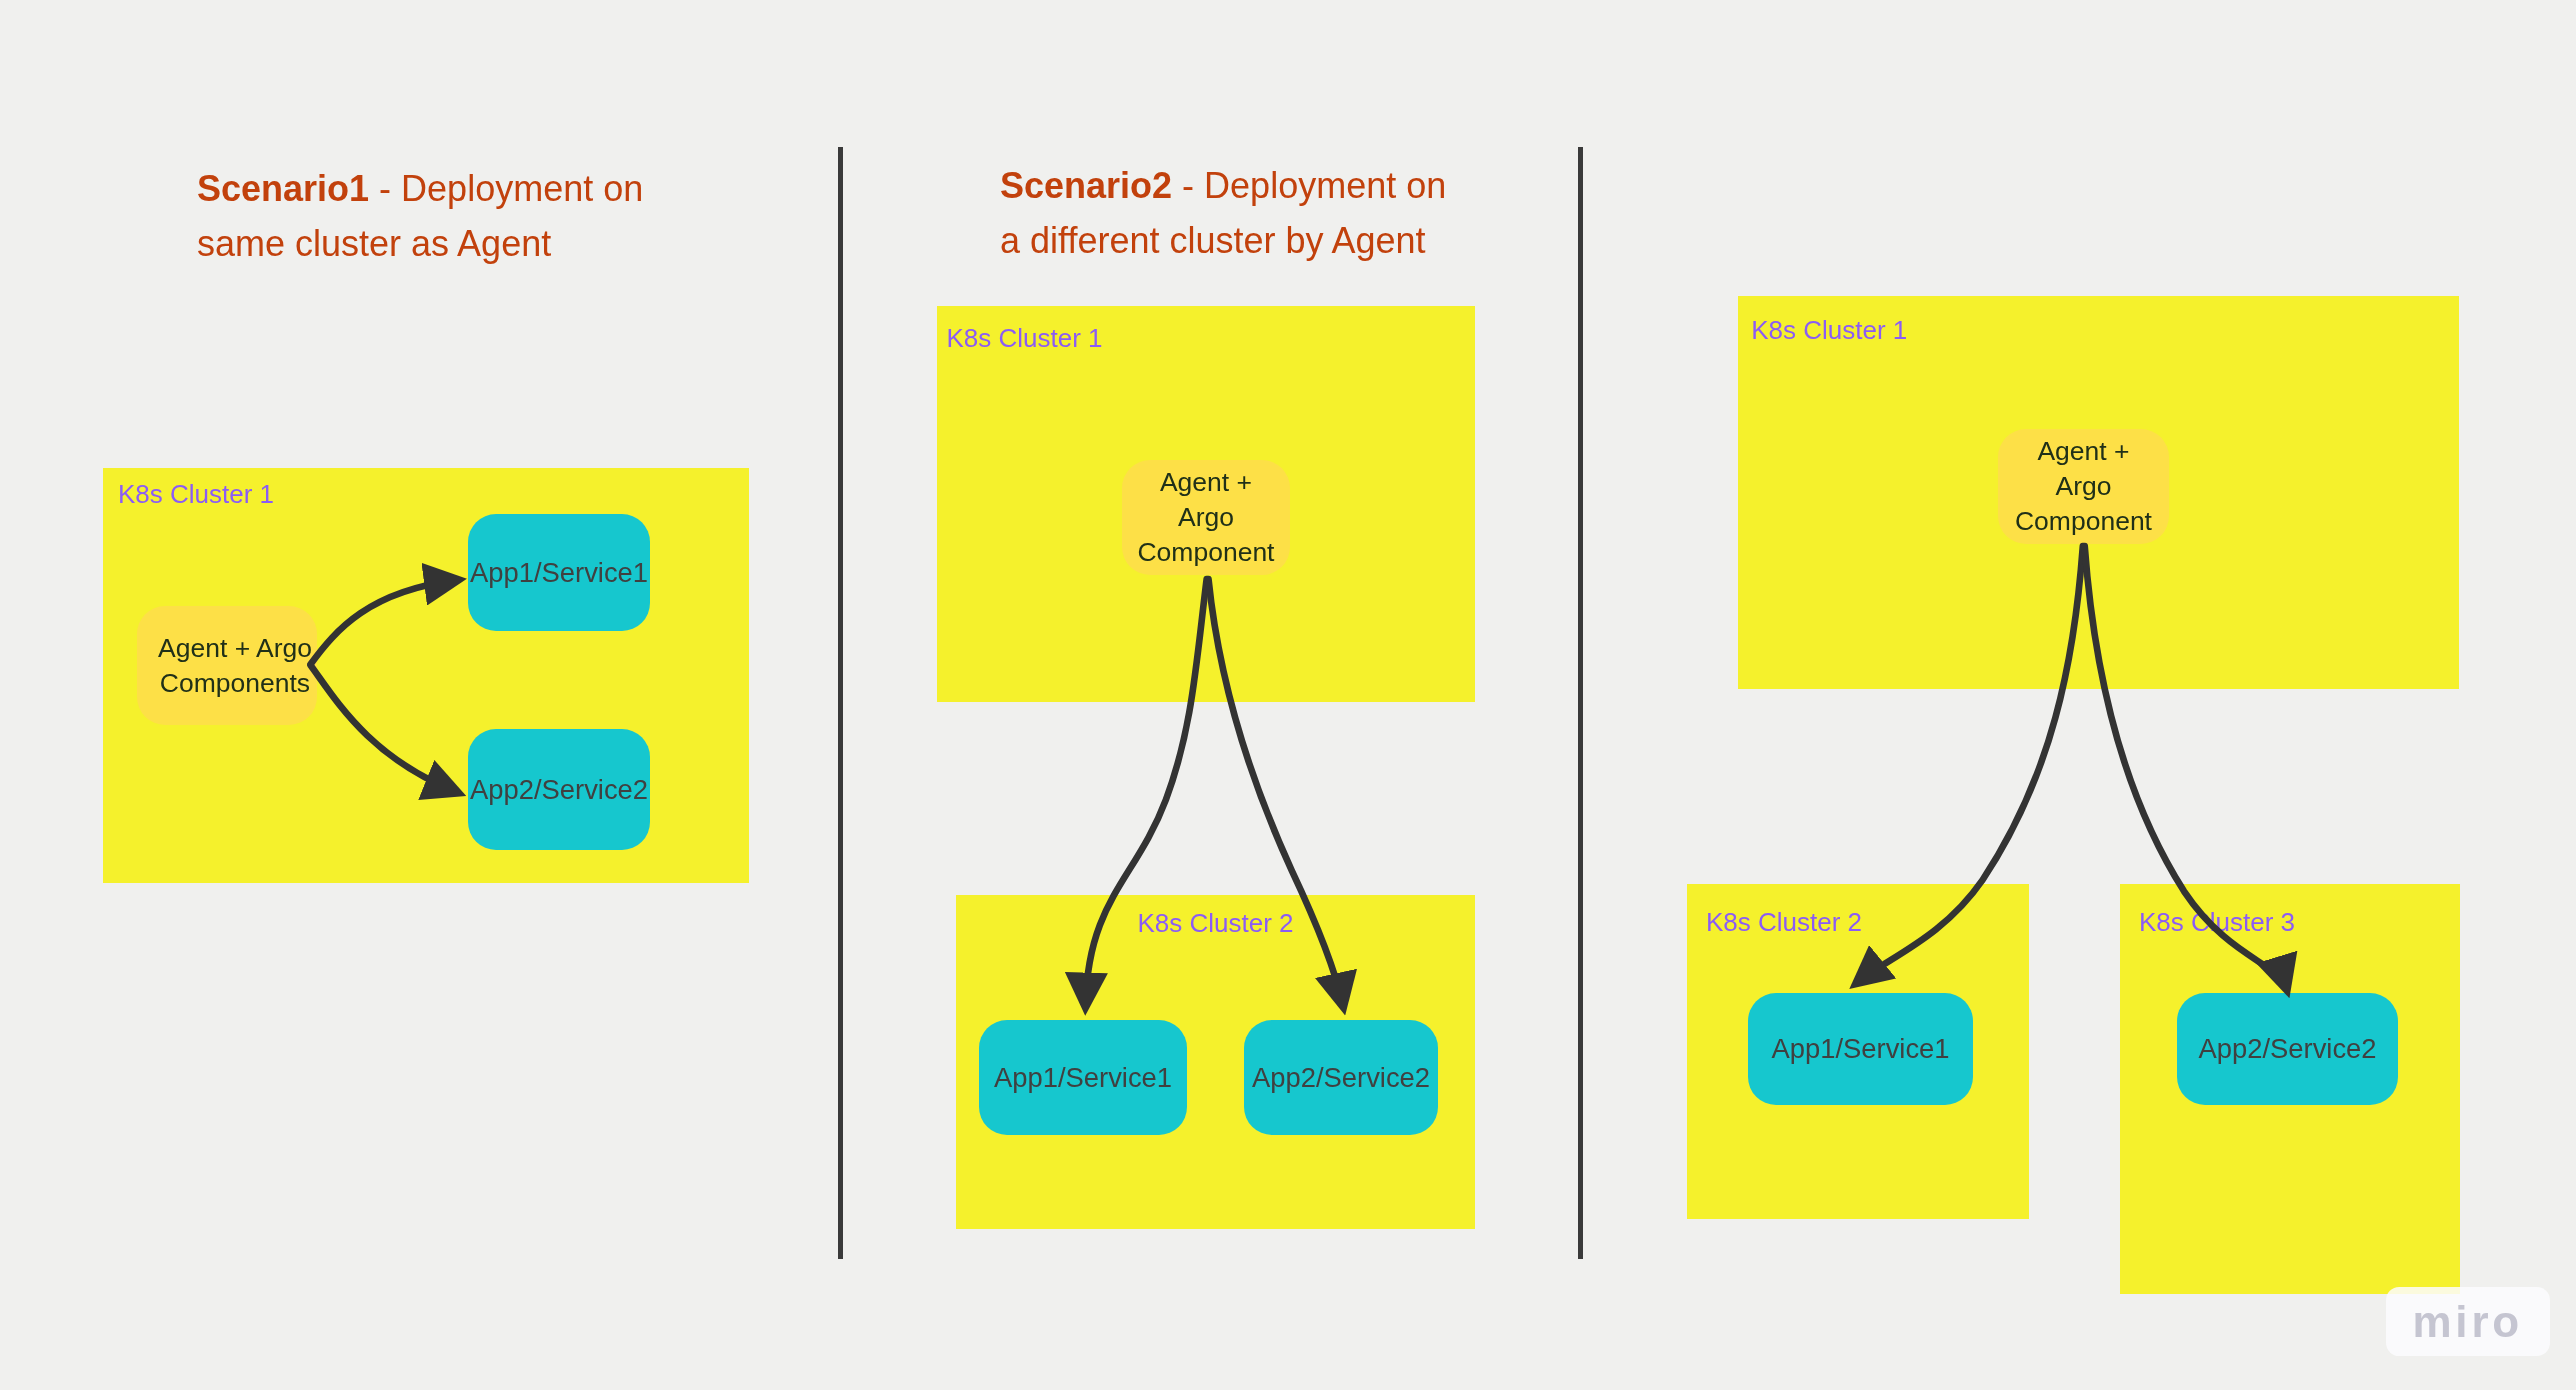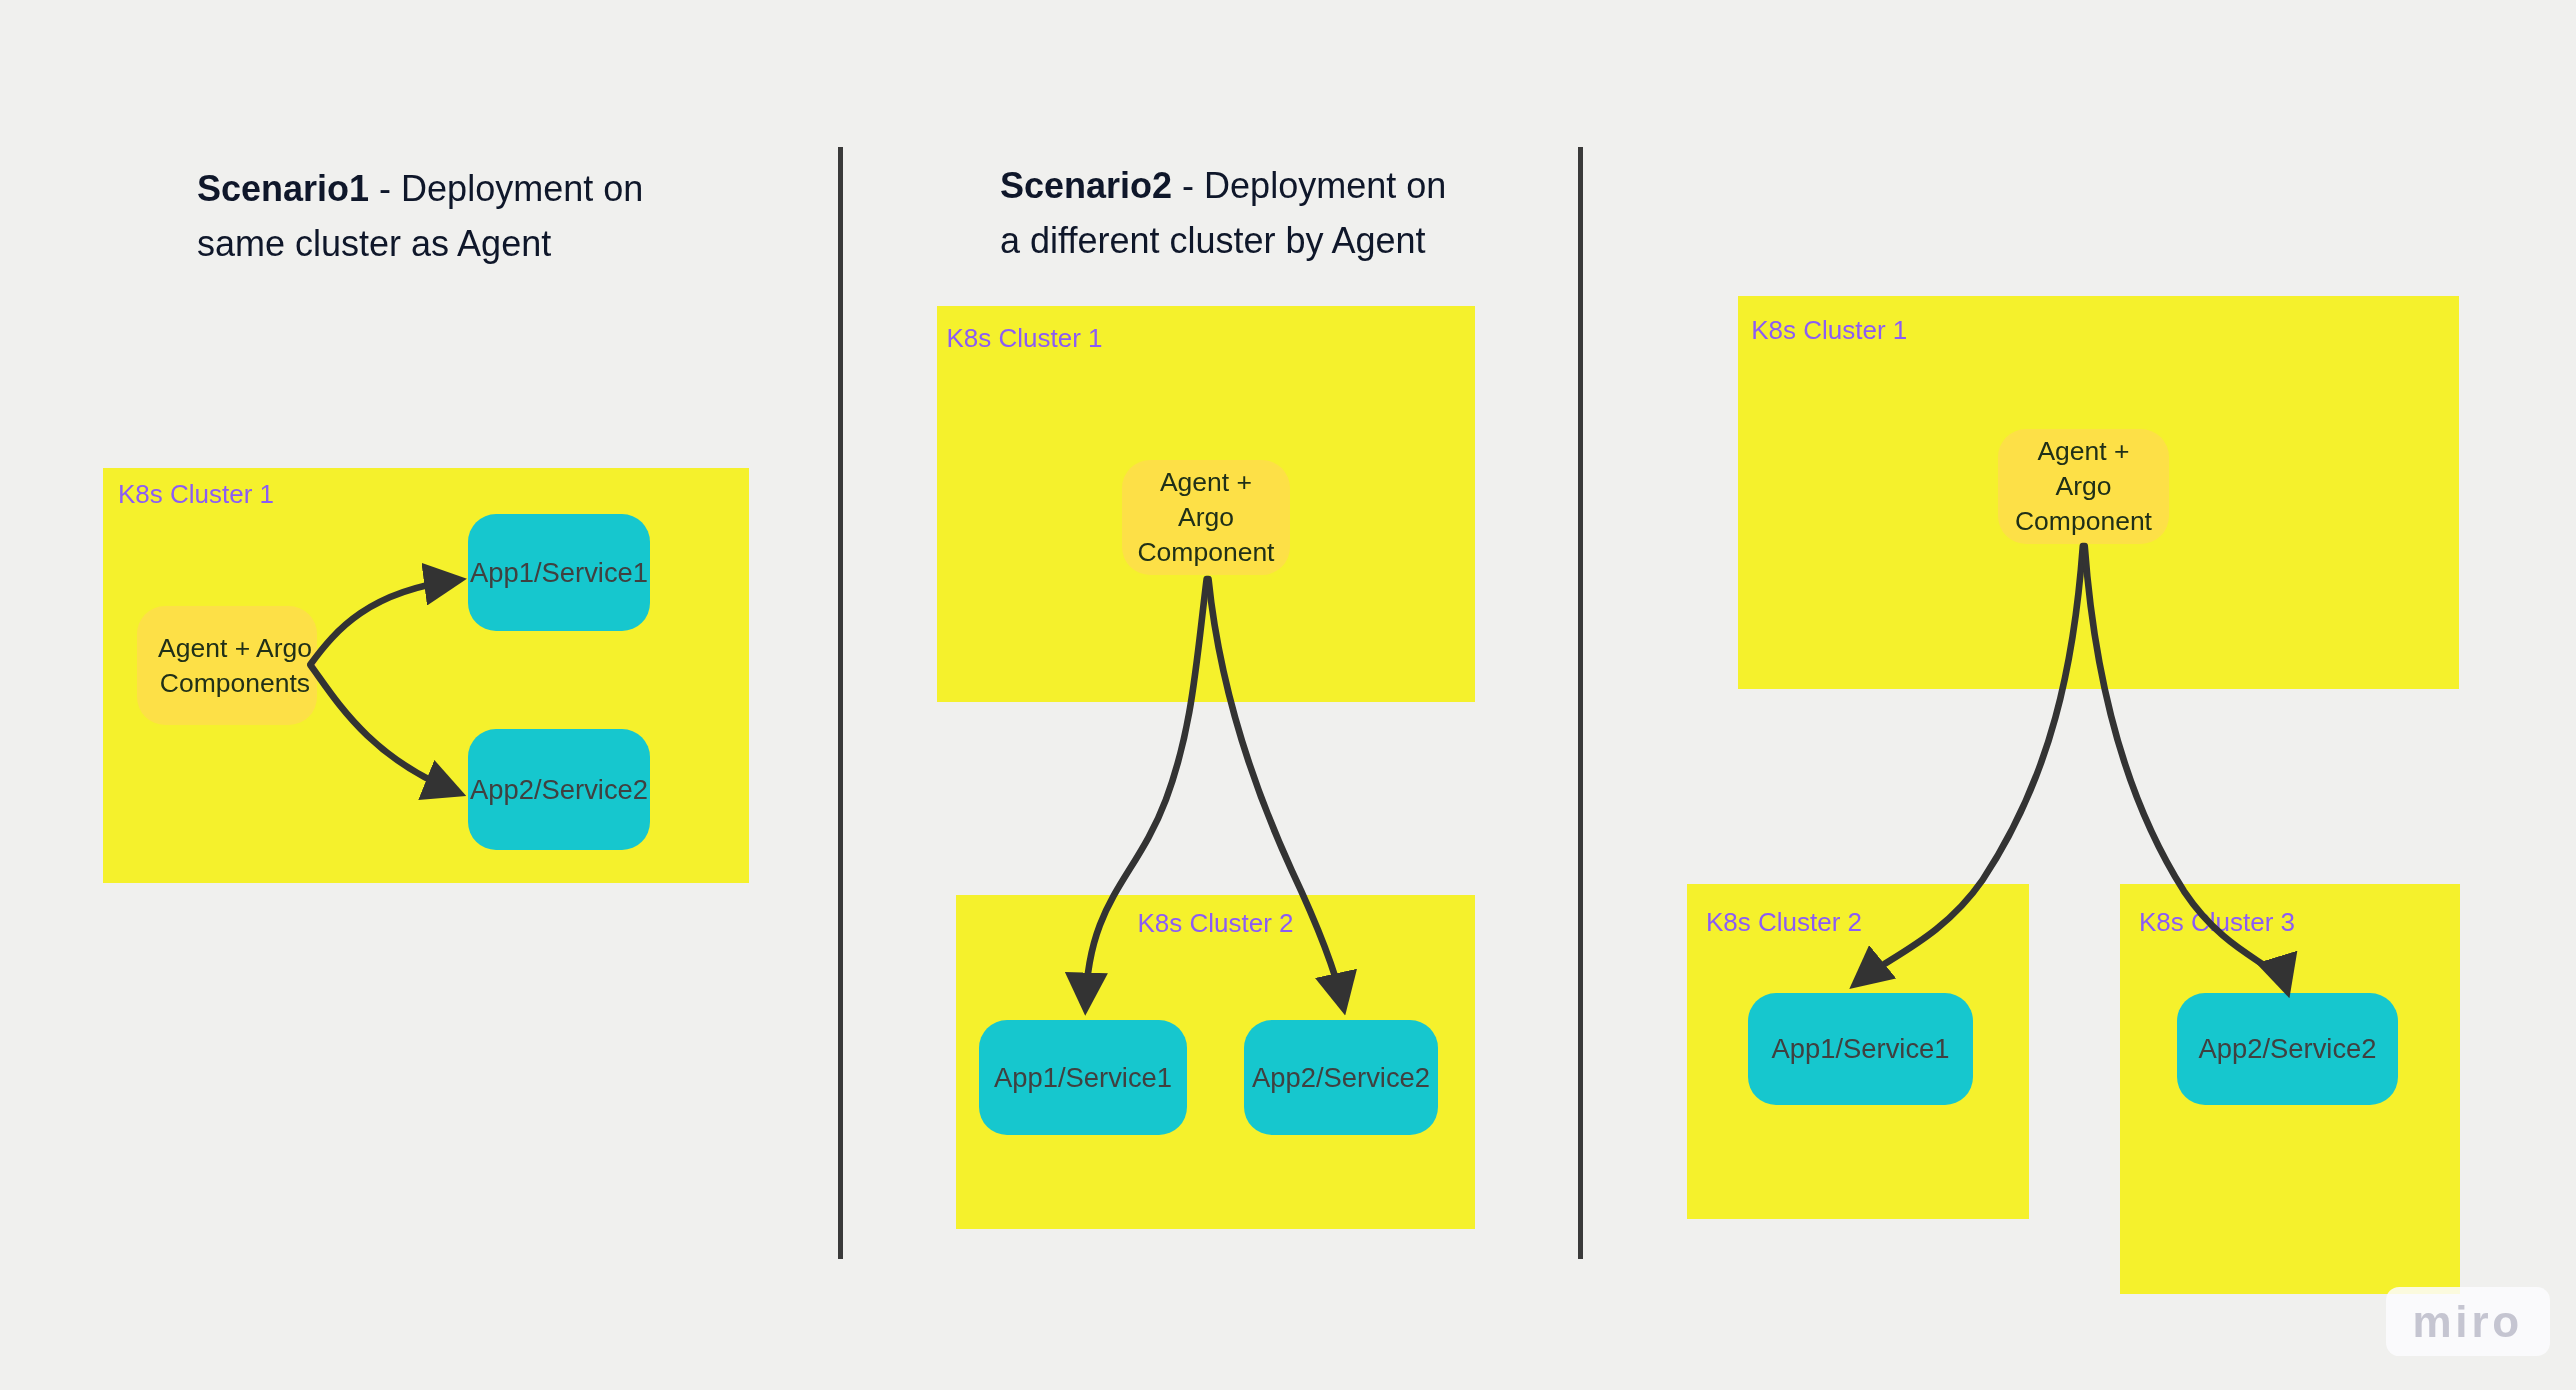--- a/index.html
+++ b/index.html
@@ -6,21 +6,21 @@
   .canvas{
     position:relative;width:2576px;height:1390px;background:#F0F0EE;
     font-family:"Liberation Sans",sans-serif;overflow:hidden;color:#1c1c1c;
   }
   
   .divider{position:absolute;top:147px;height:1112px;width:4.7px;background:#3a3a3a;}
   #d1{left:838px}
   #d2{left:1578px}
 
   
-  .title{position:absolute;font-size:36px;line-height:55px;color:#0f172a;}
+  .title{position:absolute;font-size:36px;line-height:55px;color:#c2410c;}
   .title b{font-weight:700;}
   .tline{display:block;white-space:nowrap;}
   #s1-title{left:197px;top:161px;}
   #s2-title{left:1000px;top:158px;}
   #s3-title{left:1788px;top:158px;}
 
   
   .cluster{position:absolute;background:#F5F12C;}
   .clabel{position:absolute;top:11.4px;left:15px;font-size:26px;white-space:nowrap;color:#8b5cf6;}
   #s1-c1{left:103px;top:468px;width:646px;height:415px;}

